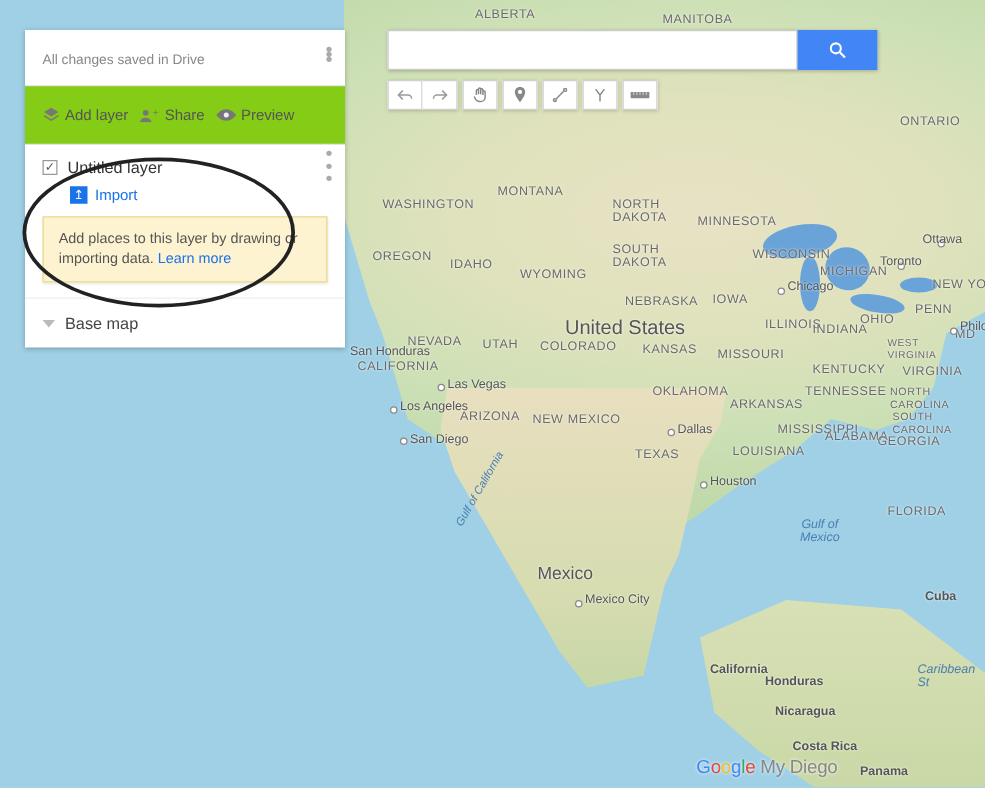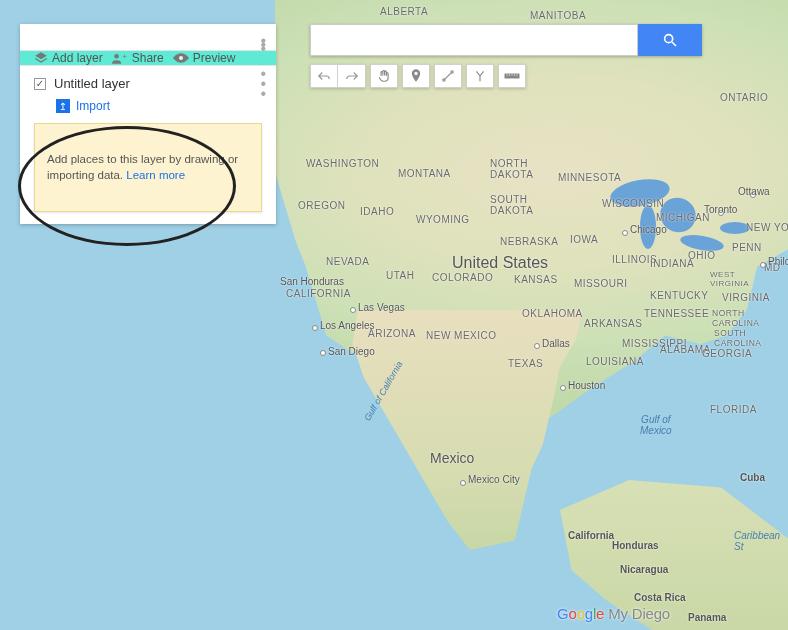--- a/index.html
+++ b/index.html
@@ -63,35 +63,35 @@
     box-shadow: 0 1px 4px rgba(0,0,0,0.25);
     font-size: 13px; color: #333;
   }
   .panel-header { padding: 12px 14px 6px; position: relative; }
   .map-title { font-size: 17px; color: #444; font-weight: 400; }
   .save-status { font-size: 11px; color: #888; margin-top: 6px; }
   .panel-menu { position: absolute; top: 12px; right: 10px; color: #aaa; font-size: 16px; line-height: 10px; }
   .panel-menu span { display:block; height:4px; }
   .toolbar-row {
     display: flex; align-items: center; gap: 9px;
-    padding: 0 14px; margin-top: 8px;
-    background: #5eead4; border-top: 1px solid #e4e4e4; border-bottom: 1px solid #e4e4e4;
+    padding: 16px 14px; margin-top: 8px;
+    background: #84cc16; border-top: 1px solid #e4e4e4; border-bottom: 1px solid #e4e4e4;
     font-size: 12px; color: #555;
   }
   .toolbar-row .tl-item { display: inline-flex; align-items: center; gap: 4px; cursor: pointer; }
   .layer-block { padding: 0 0 12px; }
   .layer-head { display:flex; align-items:center; padding: 10px 14px 4px; position: relative; }
   .layer-head .chk { width:12px; height:12px; border:1px solid #999; margin-right:8px; display:inline-flex; align-items:center; justify-content:center; font-size:10px; color:#555; }
   .layer-head .layer-name { font-size: 13px; color: #333; }
   .layer-head .dots { position:absolute; right:10px; color:#aaa; font-size:16px; line-height:10px; }
   .import-row { padding-left: 36px; margin-top: 4px; display:flex; align-items:center; gap:6px; }
   .import-row .imp-icon { width:14px; height:14px; background:#1a73e8; display:inline-flex; align-items:center; justify-content:center; color:#fff; font-size:10px; }
   .import-row .imp-text { color:#1a73e8; font-size:12px; }
   .tip {
-    margin: 10px 14px 0; padding: 28px 12px;
+    margin: 10px 14px 0; padding: 10px 12px;
     background: #fdf3d0; border:1px solid #e9d98f;
     font-size: 11.5px; color: #555; line-height: 1.35;
     box-shadow: 0 1px 2px rgba(0,0,0,0.1);
   }
   .tip a { color:#1a73e8; text-decoration:none; }
   .basemap-row {
     border-top: 1px solid #eee;
     padding: 12px 14px; display:flex; align-items:center; gap:8px;
     font-size: 13px; color:#444;
   }
@@ -153,36 +153,36 @@
   <div class="lake ontario"></div>
 
   <div class="map-label upper" style="top:6px;left:380px">ALBERTA</div>
   <div class="map-label upper" style="top:10px;left:530px">MANITOBA</div>
   <div class="map-label upper" style="top:92px;left:720px">ONTARIO</div>
 
   <div class="map-label big" style="top:254px;left:452px">United States</div>
   <div class="map-label big" style="top:450px;left:430px;font-size:14px">Mexico</div>
 
   <div class="map-label upper" style="top:158px;left:306px">WASHINGTON</div>
-  <div class="map-label upper" style="top:168px;left:398px">MONTANA</div>
+  <div class="map-label upper" style="top:148px;left:398px">MONTANA</div>
   <div class="map-label upper" style="top:158px;left:490px;width:54px;white-space:normal">NORTH DAKOTA</div>
   <div class="map-label upper" style="top:172px;left:558px">MINNESOTA</div>
   <div class="map-label upper" style="top:198px;left:602px">WISCONSIN</div>
   <div class="map-label upper" style="top:212px;left:656px">MICHIGAN</div>
   <div class="map-label upper" style="top:200px;left:298px">OREGON</div>
   <div class="map-label upper" style="top:206px;left:360px">IDAHO</div>
   <div class="map-label upper" style="top:214px;left:416px">WYOMING</div>
   <div class="map-label upper" style="top:194px;left:490px;width:54px;white-space:normal">SOUTH DAKOTA</div>
   <div class="map-label upper" style="top:234px;left:570px">IOWA</div>
   <div class="map-label upper" style="top:236px;left:500px">NEBRASKA</div>
   <div class="map-label upper" style="top:254px;left:612px">ILLINOIS</div>
   <div class="map-label upper" style="top:258px;left:650px">INDIANA</div>
   <div class="map-label upper" style="top:250px;left:688px">OHIO</div>
   <div class="map-label upper" style="top:242px;left:732px">PENN</div>
-  <div class="map-label upper" style="top:256px;left:326px">NEVADA</div>
+  <div class="map-label upper" style="top:268px;left:326px">NEVADA</div>
   <div class="map-label upper" style="top:270px;left:386px">UTAH</div>
   <div class="map-label upper" style="top:272px;left:432px">COLORADO</div>
   <div class="map-label upper" style="top:274px;left:514px">KANSAS</div>
   <div class="map-label upper" style="top:278px;left:574px">MISSOURI</div>
   <div class="map-label upper" style="top:290px;left:650px">KENTUCKY</div>
   <div class="map-label upper" style="top:270px;left:710px;width:56px;white-space:normal;font-size:8px">WEST VIRGINIA</div>
   <div class="map-label upper" style="top:292px;left:722px">VIRGINIA</div>
   <div class="map-label upper" style="top:288px;left:286px">CALIFORNIA</div>
   <div class="map-label upper" style="top:328px;left:368px">ARIZONA</div>
   <div class="map-label upper" style="top:330px;left:426px">NEW MEXICO</div>
@@ -302,20 +302,21 @@
           <line x1="16" y1="3" x2="16" y2="8" stroke="#fff"></line>
           <line x1="21" y1="3" x2="21" y2="8" stroke="#fff"></line>
           <line x1="26" y1="3" x2="26" y2="8" stroke="#fff"></line>
         </svg>
       </div>
     </div>
 </div>
 
 <div class="panel">
   <div class="panel-header">
+    <div class="save-status">All changes saved in Drive</div>
     <div class="panel-menu">
         <span>•</span>
         <span>•</span>
         <span>•</span>
       </div>
   </div>
   <div class="toolbar-row">
     <span class="tl-item">
       <svg width="14" height="14" viewBox="0 0 24 24" fill="#777">
           <path d="M12 2 L22 8 L12 14 L2 8 Z"></path>
@@ -347,15 +348,19 @@
     </div>
     <div class="import-row">
       <span class="imp-icon">↥</span>
       <span class="imp-text">Import</span>
     </div>
     <div class="tip">
       <span>Add places to this layer by drawing or importing data.</span>
       <a href="#">Learn more</a>
     </div>
   </div>
+  <div class="basemap-row">
+    <span class="tri"></span>
+    <span>Base map</span>
+  </div>
 </div>
 
 <div class="ellipse-ann"></div>
 
 </body></html>

